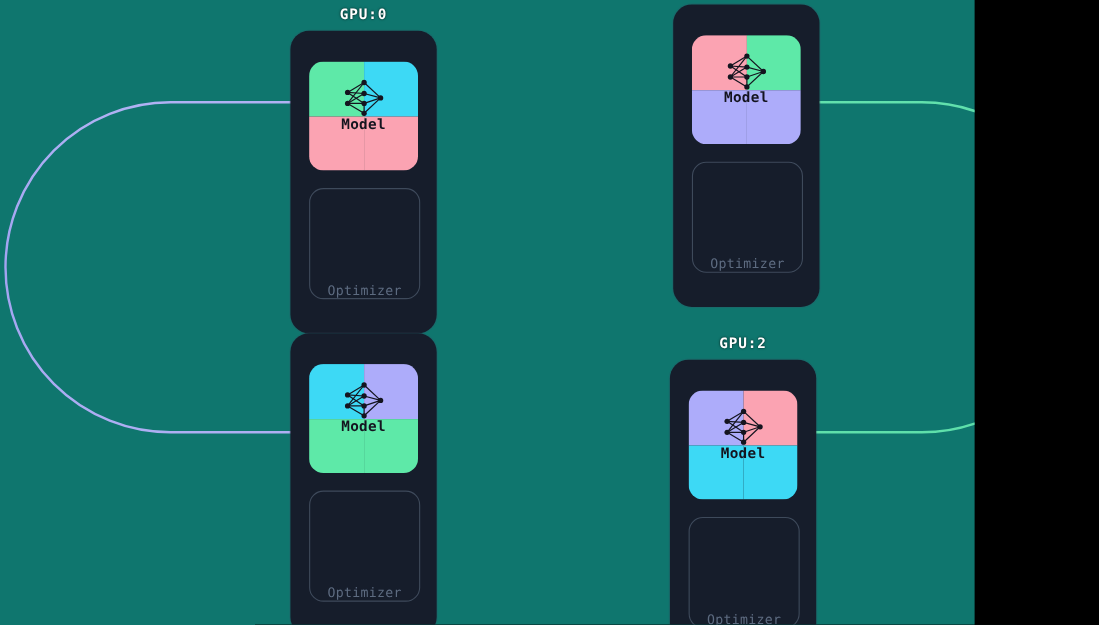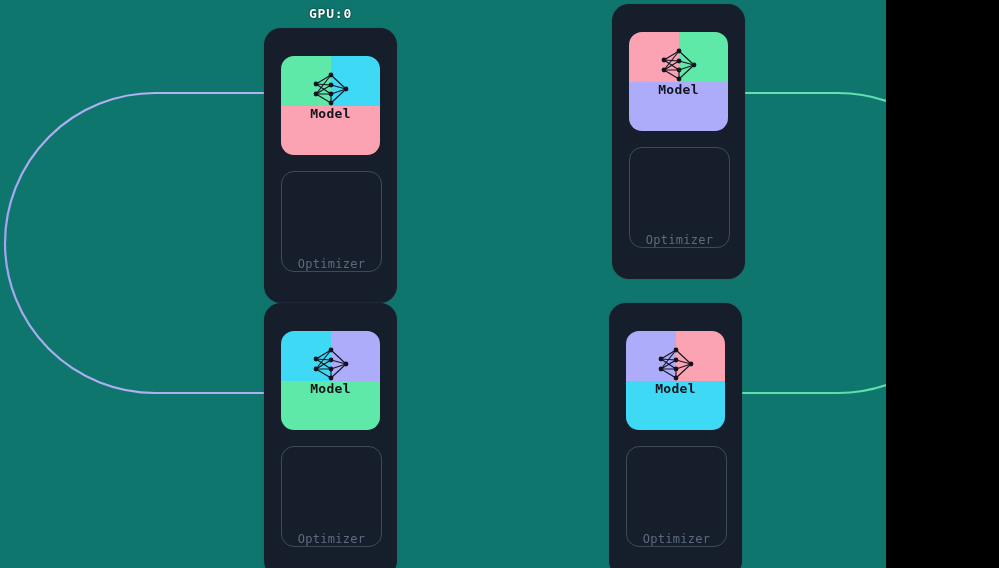--- a/index.html
+++ b/index.html
@@ -299,20 +299,21 @@
         </svg>
         <div class="model-text">Model</div>
       </div>
       <div class="optimizer-block">
         <span class="optimizer-text">Optimizer</span>
       </div>
     </div>
   </div>
 
   <div class="gpu-node" style="left:609px; top:303px;">
+    <div class="gpu-label">GPU:2</div>
     <div class="gpu-card">
       <div class="model-block">
         <div class="quad-wrap">
           <div class="quad tl" style="background:#adacfa;"></div>
           <div class="quad tr" style="background:#fba3b2;"></div>
           <div class="quad bl" style="background:#3dd9f5;"></div>
           <div class="quad br" style="background:#3dd9f5;"></div>
         </div>
         <svg class="nn-icon" viewBox="0 0 48 34">
           <g stroke="#14141f" stroke-width="1.1" fill="none">

